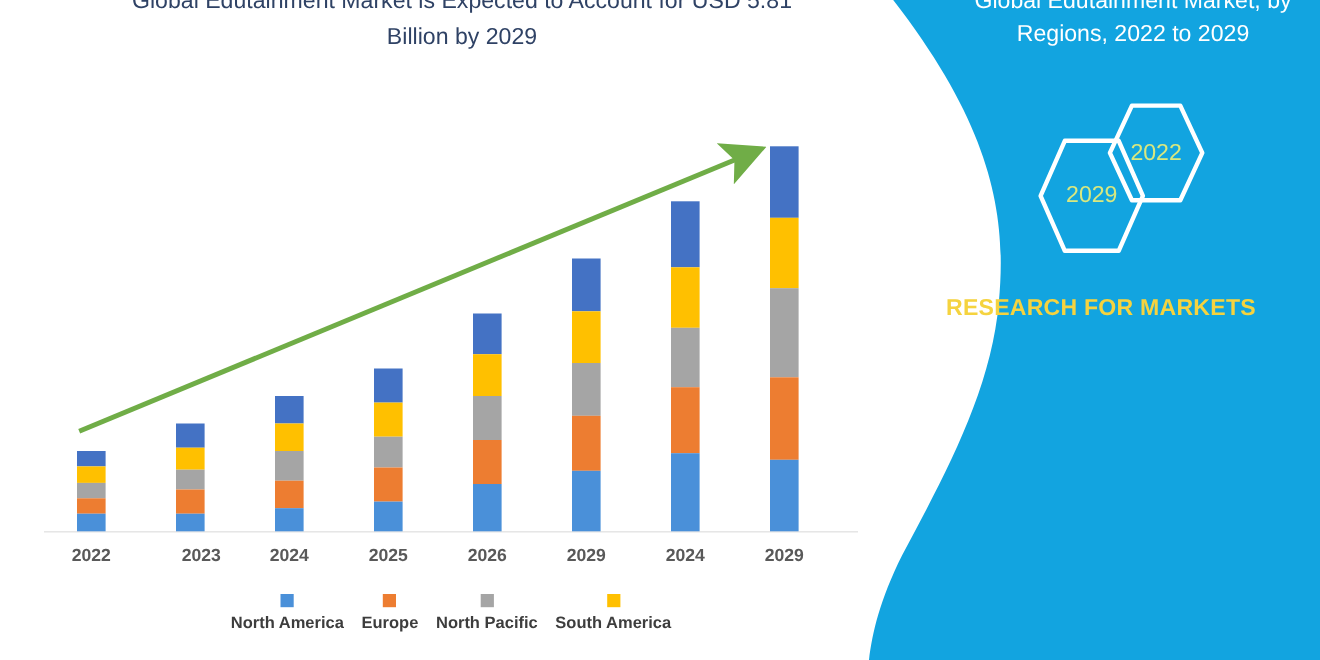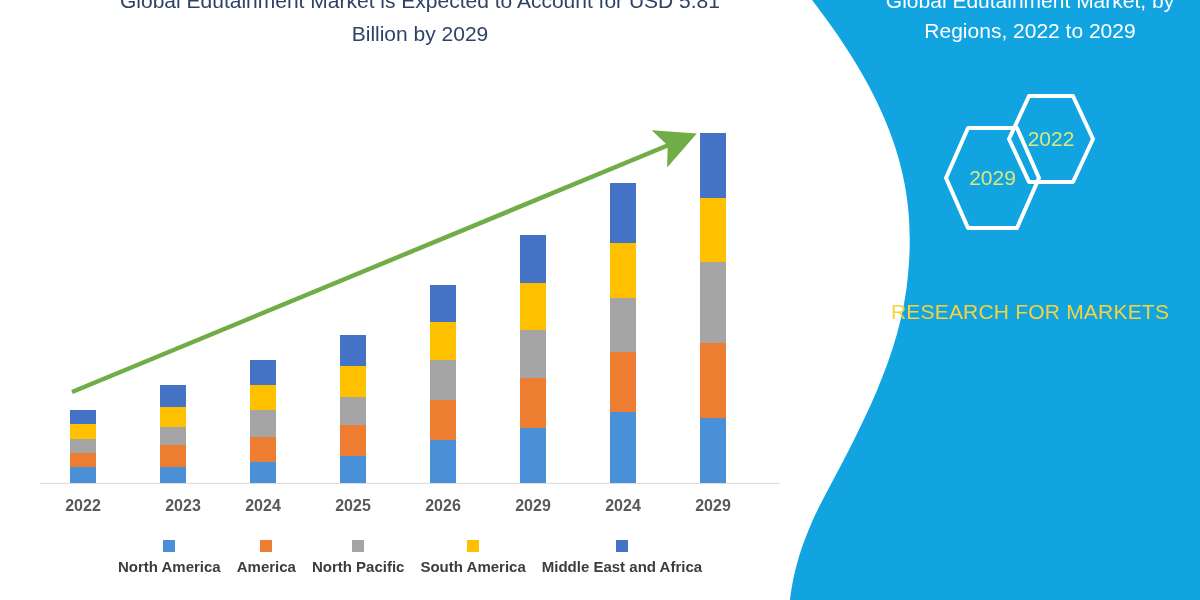--- a/index.html
+++ b/index.html
@@ -52,27 +52,25 @@
     font-size: 21px;
     font-weight: 400;
   }
   #hex-2022 { left: 125px; top: 92px; width: 92px; height: 94px; }
   #hex-2029 { left: 60px; top: 124px; width: 105px; height: 108px; }
 
   .brand {
     position: absolute;
     top: 265px; left: -20px;
     width: 340px;
-    text-align: center;
     color: #f5d33f;
     font-size: 21px;
     line-height: 30px;
-    font-weight: normal;
+    font-weight: bold;
     letter-spacing: 0.2px;
-    margin-top: 32px;
   }
 
   
   #chart-title {
     position: absolute;
     top: -16px; left: 90px;
     width: 660px;
     text-align: center;
     color: #2f4265;
     font-size: 21px;
@@ -247,29 +245,25 @@
       </div>
   </div>
 
   <div id="legend">
       <div class="legend-item">
         <span class="legend-swatch" style="background: rgb(74, 144, 217);"></span>
         <span class="legend-text">North America</span>
       </div>
       <div class="legend-item">
         <span class="legend-swatch" style="background: rgb(237, 125, 49);"></span>
-        <span class="legend-text">America</span>
+        <span class="legend-text">Europe</span>
       </div>
       <div class="legend-item">
         <span class="legend-swatch" style="background: rgb(165, 165, 165);"></span>
         <span class="legend-text">North Pacific</span>
       </div>
       <div class="legend-item">
         <span class="legend-swatch" style="background: rgb(255, 192, 0);"></span>
         <span class="legend-text">South America</span>
       </div>
-      <div class="legend-item">
-        <span class="legend-swatch" style="background: rgb(68, 114, 196);"></span>
-        <span class="legend-text">Middle East and Africa</span>
-      </div>
     </div>
 
 </div>
 
 </body></html>

